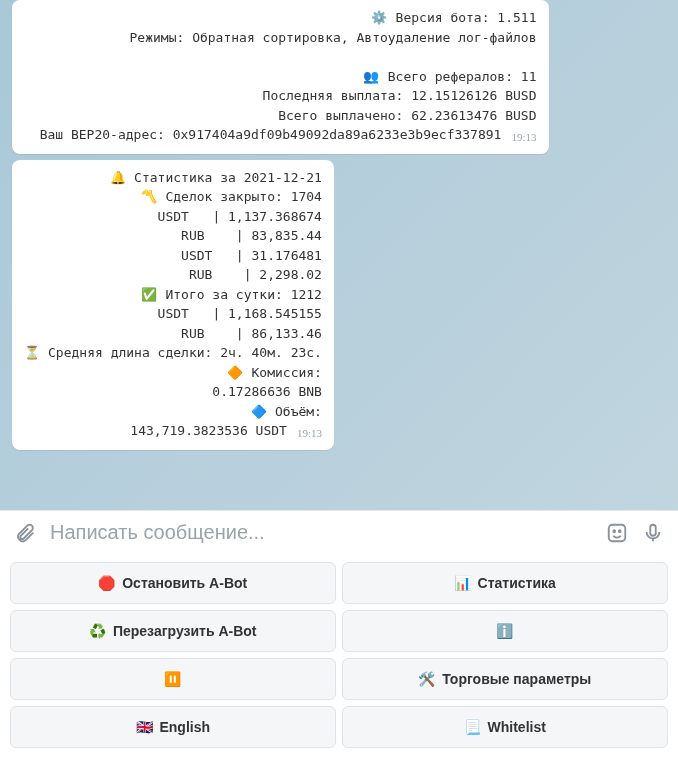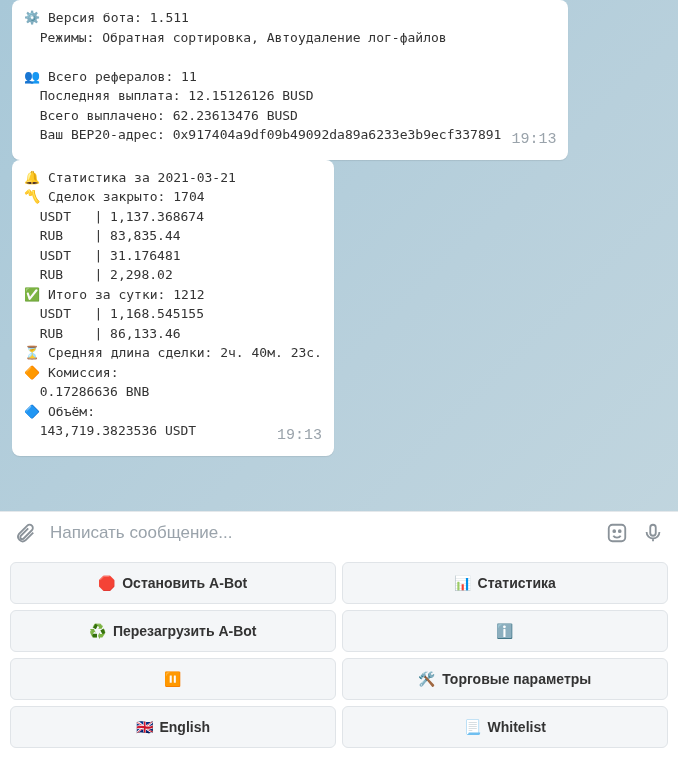--- a/index.html
+++ b/index.html
@@ -14,34 +14,35 @@
 }
 .chat-area {
   flex: 1;
   padding: 0 12px;
   overflow: hidden;
 }
 .msg {
   background: #fff;
   border-radius: 8px;
   padding: 8px 12px;
-  margin-bottom: 0;
+  margin-bottom: 6px;
   display: inline-block;
   max-width: 560px;
   font-size: 13px;
   line-height: 1.5;
   font-family: "Consolas", "Menlo", monospace;
   color: #333;
   position: relative;
   box-shadow: 0 1px 1px rgba(0,0,0,0.08);
+  text-align: right;
 }
 .msg .time {
-  font-size: 15px;
+  font-size: 11px;
   color: #9aa3ab;
-  font-family: Liberation Mono, monospace;
+  font-family: Liberation Serif, serif;
   float: right;
   margin-left: 10px;
   margin-top: 4px;
 }
 .msg-row { display: block; white-space: pre; }
 .input-bar {
   background: #fff;
   border-top: 1px solid #e4e8eb;
   display: flex;
   align-items: center;
@@ -54,21 +55,21 @@
   display: flex;
   align-items: center;
   justify-content: center;
   color: #8a9299;
   cursor: pointer;
 }
 .input-bar input {
   flex: 1;
   border: none;
   outline: none;
-  font-size: 17px;
+  font-size: 20px;
   color: #ef4444;
 }
 .input-bar input::placeholder { color: #9aa3ab; }
 .keyboard {
   background: #fff;
   padding: 8px 10px 10px;
   display: flex;
   flex-direction: column;
   gap: 6px;
 }
@@ -102,21 +103,21 @@
     <span class="msg-row">&nbsp;</span>
     <span class="msg-row"><span class="emoji">👥</span><span> Всего рефералов: 11</span></span>
     <span class="msg-row">  Последняя выплата: 12.15126126 BUSD</span>
     <span class="msg-row">  Всего выплачено: 62.23613476 BUSD</span>
     <span class="msg-row"><span>  Ваш BEP20-адрес: 0x917404a9df09b49092da89a6233e3b9ecf337891</span><span class="time">19:13</span></span>
   </div>
 
   <div style="clear:both"></div>
 
   <div class="msg">
-    <span class="msg-row"><span class="emoji">🔔</span><span> Статистика за 2021-03-21</span></span>
+    <span class="msg-row"><span class="emoji">🔔</span><span> Статистика за 2021-12-21</span></span>
     <span class="msg-row"><span class="emoji">〽️</span><span> Сделок закрыто: 1704</span></span>
     <span class="msg-row">  USDT   | 1,137.368674</span>
     <span class="msg-row">  RUB    | 83,835.44</span>
     <span class="msg-row">  USDT   | 31.176481</span>
     <span class="msg-row">  RUB    | 2,298.02</span>
     <span class="msg-row"><span class="emoji">✅</span><span> Итого за сутки: 1212</span></span>
     <span class="msg-row">  USDT   | 1,168.545155</span>
     <span class="msg-row">  RUB    | 86,133.46</span>
     <span class="msg-row"><span class="emoji">⏳</span><span> Средняя длина сделки: 2ч. 40м. 23с.</span></span>
     <span class="msg-row"><span class="emoji">🔶</span><span> Комиссия:</span></span>

